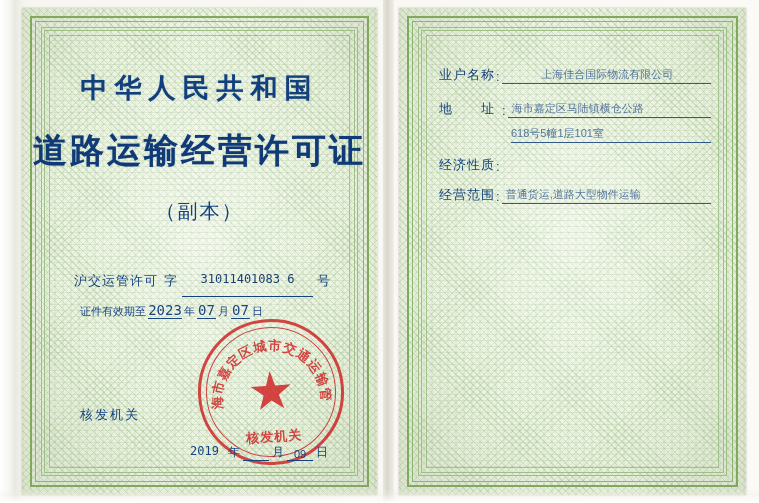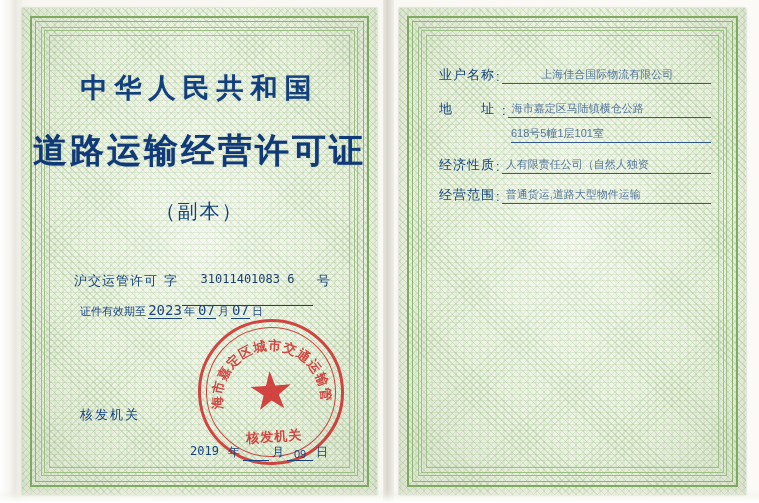--- a/index.html
+++ b/index.html
@@ -137,21 +137,21 @@
     color: #14427f;
   }
   .lic-label { white-space: nowrap; letter-spacing: 1px; }
   .lic-blank {
     flex: 1;
     margin: 0 4px;
     border-bottom: 1px solid #14427f;
     text-align: center;
     font-family: "DejaVu Sans Mono", monospace;
     font-size: 12px;
-    padding-bottom: 19px;
+    padding-bottom: 10px;
     color: #1b3f6d;
   }
   .lic-suffix { white-space: nowrap; }
 
   .valid-row {
     position: absolute;
     left: 58px;
     top: 294px;
     width: 250px;
     display: flex;
@@ -403,21 +403,20 @@
         <span class="f-label label-spaced">地　　址</span>
         <span class="f-colon">:</span>
         <span class="f-value">海市嘉定区马陆镇横仓公路</span>
       </div>
 
       <div class="addr-cont">618号5幢1层101室</div>
 
       <div class="field f-row-3">
         <span class="f-label">经济性质</span>
         <span class="f-colon">:</span>
-        <span class="f-value">人有限责任公司（自然人独资</span>
       </div>
 
       <div class="field f-row-4">
         <span class="f-label">经营范围</span>
         <span class="f-colon">:</span>
         <span class="f-value">普通货运,道路大型物件运输</span>
       </div>
 
     </div>
   </div>

